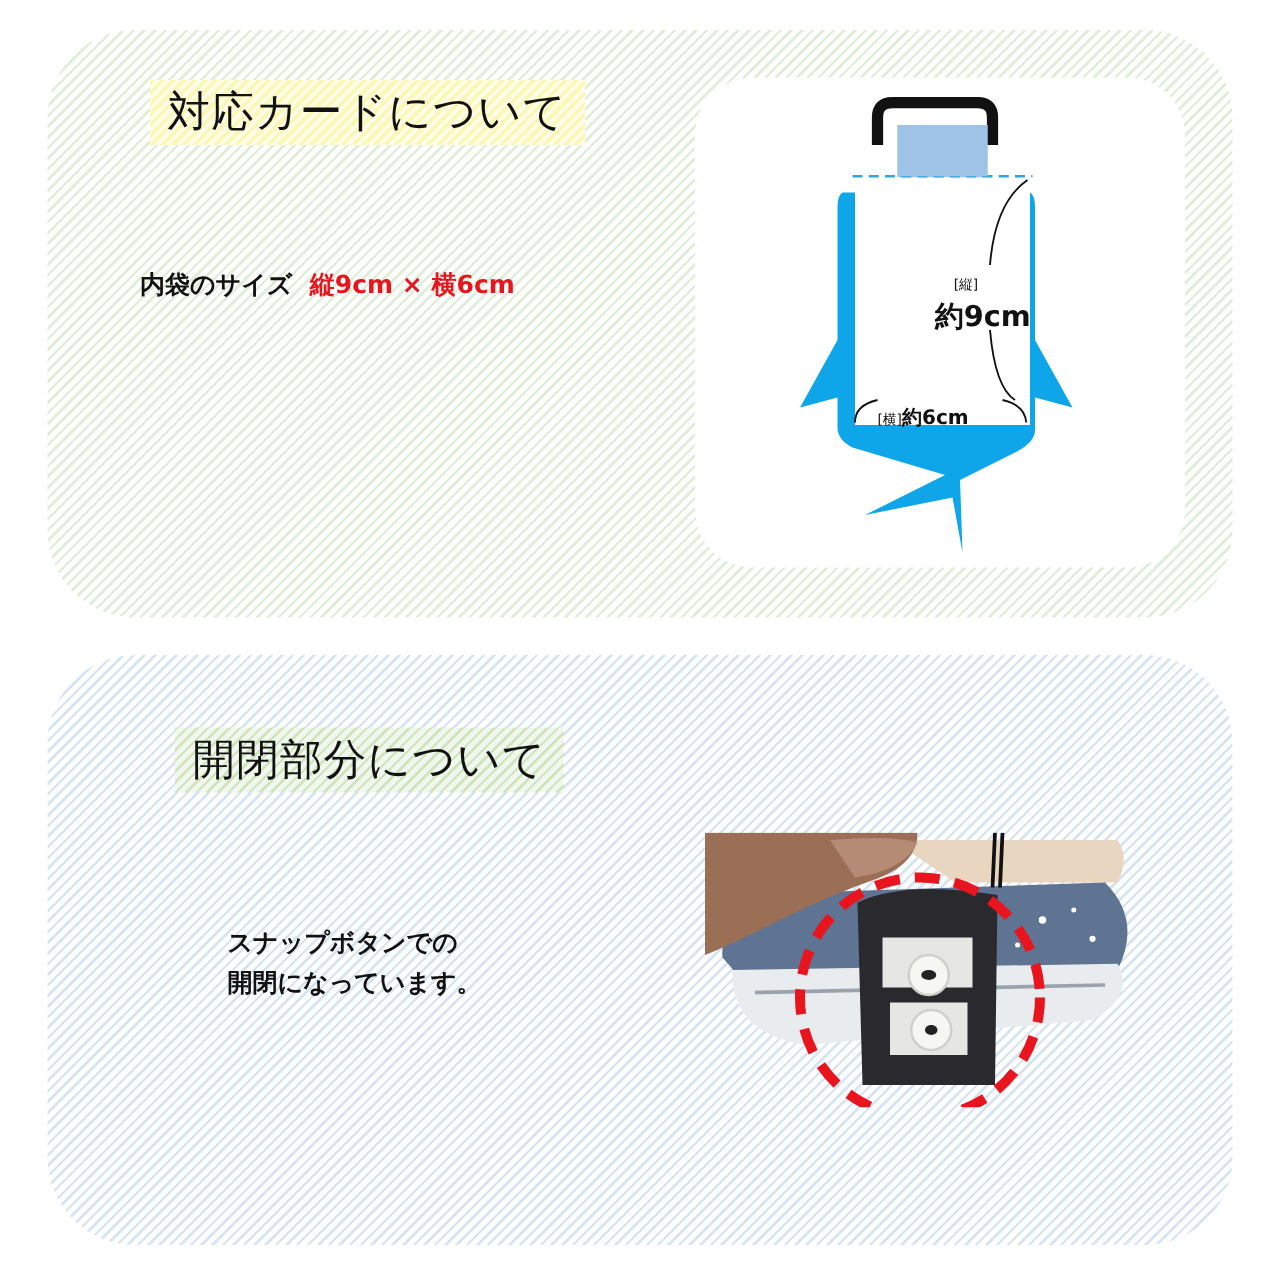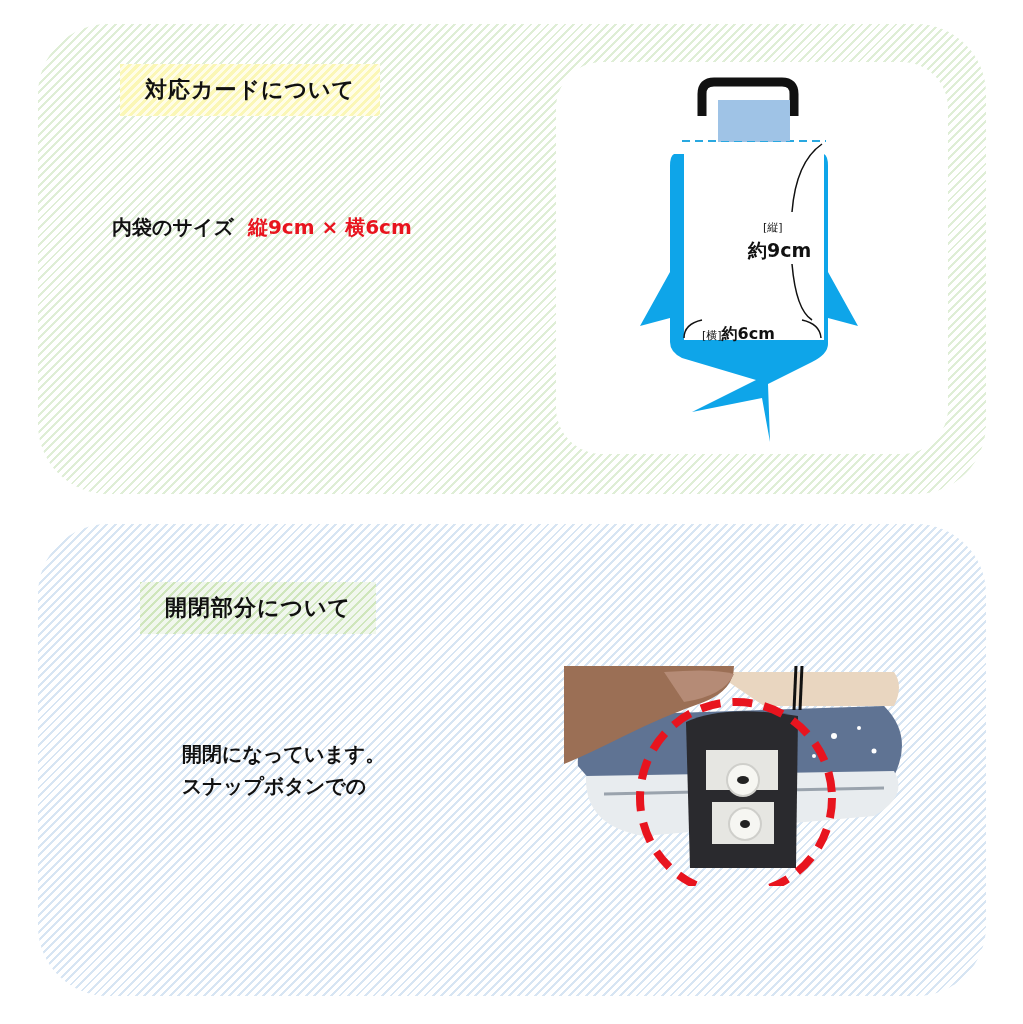--- a/index.html
+++ b/index.html
@@ -16,24 +16,24 @@
     top: 24px; height: 470px;
     background: repeating-linear-gradient(135deg, #dfeed6 0px, #dfeed6 2px, #ffffff 2px, #ffffff 6px);
   }
   .panel-bottom {
     top: 524px; height: 472px;
     background: repeating-linear-gradient(135deg, #d7e5f3 0px, #d7e5f3 2px, #ffffff 2px, #ffffff 6px);
   }
 
   .heading {
     position: absolute;
-    font-weight: bold;
-    font-size: 22px;
+    font-weight: normal;
+    font-size: 34px;
     letter-spacing: 1px;
-    padding: 6px 25px;
+    padding: 6px 14px;
     line-height: 40px;
   }
   .heading-top {
     left: 120px; top: 64px;
     background: repeating-linear-gradient(135deg, #fbf7b6 0px, #fbf7b6 3px, #fffde8 3px, #fffde8 6px);
   }
   .heading-bottom {
     left: 140px; top: 562px;
     background: repeating-linear-gradient(135deg, #cfe6bc 0px, #cfe6bc 2px, #f1f7ee 2px, #f1f7ee 6px);
     margin-top: 20px;
@@ -61,21 +61,21 @@
   .diagram-card svg { position: absolute; left: 0; top: 0; }
 
   .label-small { font-size: 11px; }
   .diagram-text {
     position: absolute;
     font-weight: bold;
     color: #111;
     white-space: nowrap;
   }
   .dt-tate-bracket { left: 207px; top: 158px; font-size: 11px; font-weight: normal; }
-  .dt-tate { left: 192px; top: 176px; font-size: 19px; text-align: center; }
+  .dt-tate { left: 192px; top: 176px; font-size: 23px; text-align: center; }
   .dt-yoko { left: 146px; top: 262px; font-size: 16px; }
   .dt-yoko .label-small { font-weight: normal; }
 
   .photo {
     position: absolute;
     left: 564px; top: 666px;
     width: 344px; height: 220px;
     overflow: hidden;
   }
   .photo svg { position: absolute; left: 0; top: 0; }
@@ -121,22 +121,22 @@
   <div class="diagram-text dt-yoko">
     <span class="label-small">[横]</span><span>約6cm</span>
   </div>
 </div>
 
 <div class="panel panel-bottom"></div>
 
 <div class="heading heading-bottom">開閉部分について</div>
 
 <div class="desc desc-bottom">
+  <div>スナップボタンでの</div>
   <div>開閉になっています。</div>
-  <div>スナップボタンでの</div>
 </div>
 
 <div class="photo">
   <svg width="344" height="220" viewBox="0 0 344 220">
 
     <path d="M150 6 L330 6 Q340 20 330 40 L200 40 Z" fill="#e9d6c0"></path>
 
     <path d="M14 100 Q10 60 80 48 L320 40 Q350 70 330 110 L290 120 L40 130 Z" fill="#5f7393"></path>
     <circle cx="270" cy="70" r="3" fill="#ffffff"></circle>
     <circle cx="295" cy="62" r="2" fill="#ffffff"></circle>

